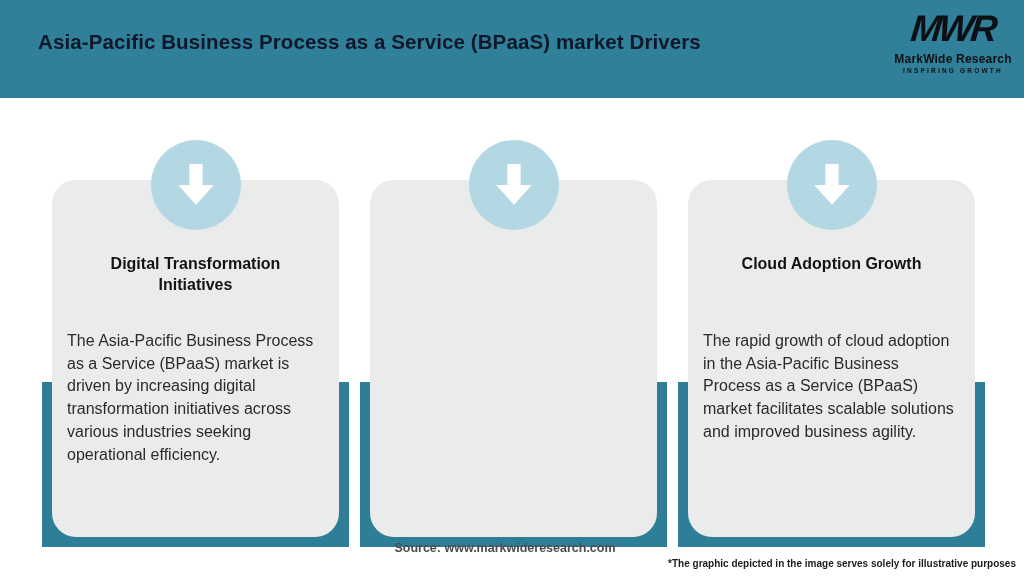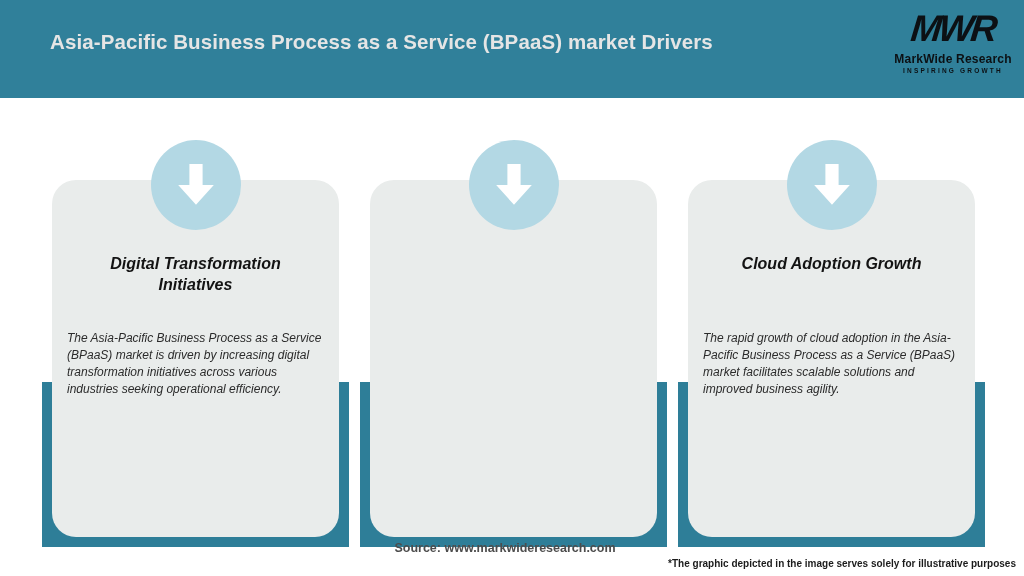--- a/index.html
+++ b/index.html
@@ -18,35 +18,35 @@
     position:relative;width:1024px;height:576px;overflow:hidden;
     background:#ffffff;font-family:"Liberation Sans", sans-serif;
   }
   
   .header{
     position:absolute;left:0;top:0;width:1024px;height:98px;
     background:var(--header-teal);
     display:flex;align-items:center;
   }
   .header h1{
-    padding-left:50px;padding-bottom:14px;
-    font-size:20.5px;font-weight:bold;color:#e5e5e5;letter-spacing:.1px;
+    padding-left:38px;padding-bottom:14px;
+    font-size:20.5px;font-weight:bold;color:#0f172a;letter-spacing:.1px;
   }
   .logo{
     position:absolute;right:16px;top:10px;width:110px;
     display:flex;flex-direction:column;align-items:center;color:var(--logo-ink);
   }
   .logo-mark{
     font-size:37px;font-weight:800;font-style:italic;
     letter-spacing:-3px;line-height:1;transform:skewX(-6deg);
   }
   .logo-name{font-size:12px;font-weight:bold;letter-spacing:.2px;margin-top:5px;white-space:nowrap;}
   .logo-tagline{font-size:6.5px;font-weight:bold;letter-spacing:2.2px;margin-top:1px;white-space:nowrap;}
   
-  .card-group{position:absolute;top:0;width:307px;height:576px;font-style:italic;}
+  .card-group{position:absolute;top:0;width:307px;height:576px;}
   .card-group.g1{left:42px;}
   .card-group.g2{left:360px;}
   .card-group.g3{left:678px;}
   .frame{
     position:absolute;left:0;top:382px;width:307px;height:165px;
     background:var(--frame-teal);
   }
   .card{
     position:absolute;left:10px;top:180px;width:287px;height:357px;
     background:var(--card-bg);border-radius:24px;
@@ -58,21 +58,21 @@
     display:flex;align-items:center;justify-content:center;z-index:3;
   }
   .circle svg{width:66px;height:66px;display:block;}
   .card-title{
     margin:74px auto 0 auto;max-width:235px;
     font-size:16px;font-weight:bold;color:var(--title-ink);
     text-align:center;line-height:1.3;min-height:60px;
   }
   .card-body{
     margin:16px 15px 0 15px;
-    font-size:12px;line-height:1.42;color:var(--body-ink);text-align:left;
+    font-size:16px;line-height:1.42;color:var(--body-ink);text-align:left;
   }
   
   .source{
     position:absolute;left:505px;top:541px;transform:translateX(-50%);
     font-size:12.5px;font-weight:bold;color:var(--footer-ink);white-space:nowrap;
   }
   .disclaimer{
     position:absolute;right:8px;top:558px;
     font-size:10px;font-weight:700;color:#1c1c1c;white-space:nowrap;
   }

